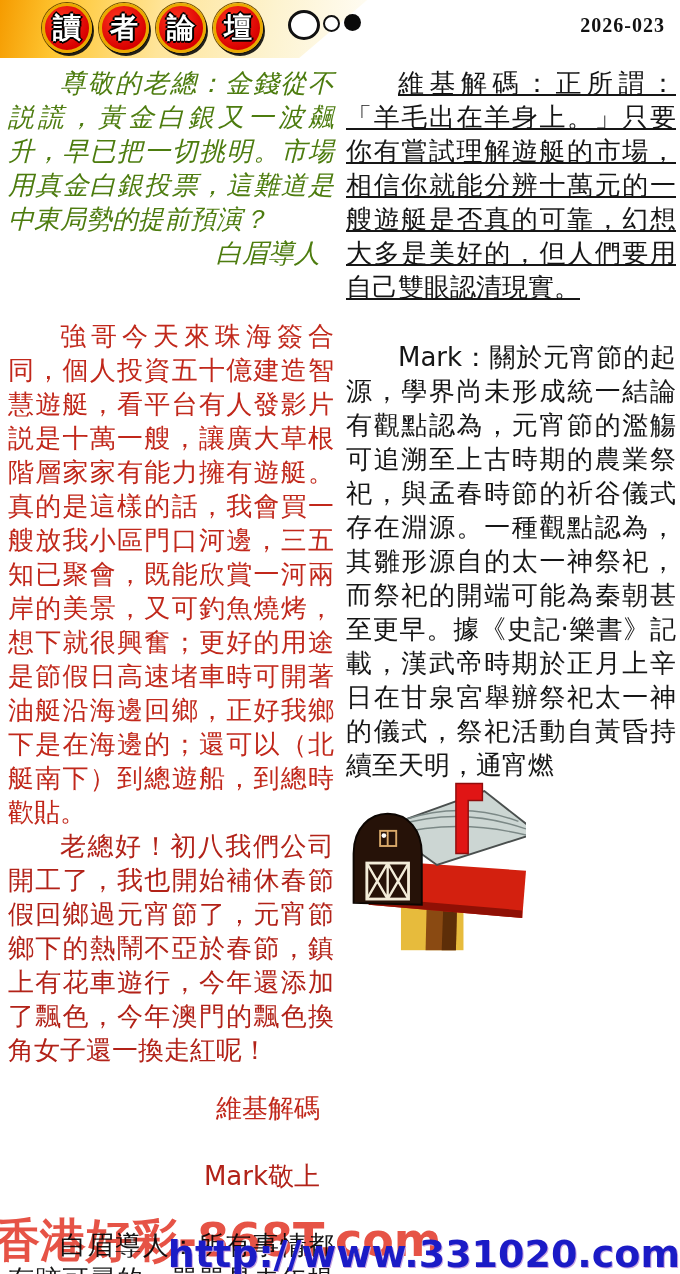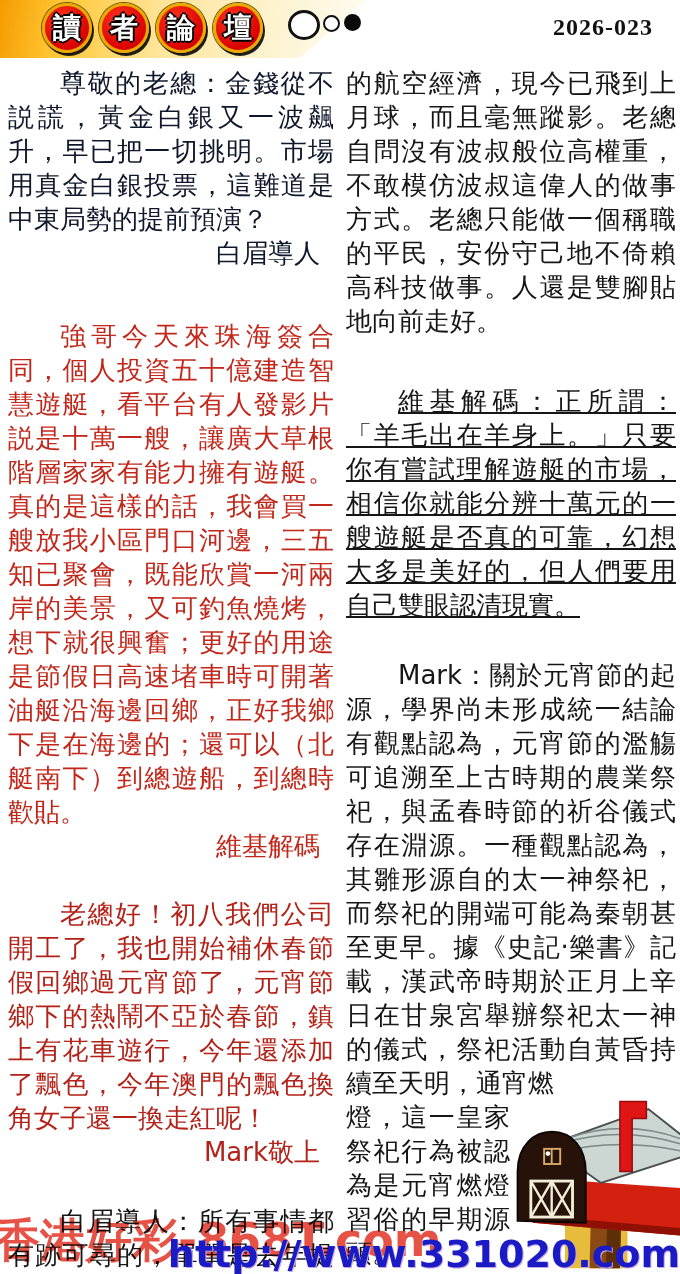--- a/index.html
+++ b/index.html
@@ -27,35 +27,35 @@
   }
   .badge span {
     color:#fff; font-weight:bold; font-size:28px; line-height:1;
     text-shadow:-2px 0 #000, 2px 0 #000, 0 -2px #000, 0 2px #000, -1px -1px #000, 1px 1px #000;
   }
   .deco { position:absolute; top:10px; }
   .deco-c1 { left:288px; width:26px; height:24px; border:3px solid #111; border-radius:50%; background:#fff; }
   .deco-c2 { left:323px; top:15px; width:13px; height:13px; border:2px solid #111; border-radius:50%; background:#fff; }
   .deco-c3 { left:344px; top:14px; width:17px; height:17px; border-radius:50%; background:#0a0a0a; }
   .issue {
-    position:absolute; right:27px; top:14px;
+    position:absolute; right:15px; top:14px;
     font-family:"Liberation Serif","DejaVu Serif",serif;
-    font-weight:bold; font-size:24px; color:#111; letter-spacing:1px;
+    font-weight:bold; font-size:20px; color:#111; letter-spacing:1px;
   }
 
   
   .col { position:absolute; top:66px; font-size:26px; line-height:34px;
          text-align:justify; word-break:break-all; }
   .col-left  { left:8px;   width:326px; }
   .col-right { left:346px; width:330px; }
   .para { margin:0; }
   .indent { text-indent:2em; }
   .sig { text-align:right; padding-right:14px; }
-  .ink-darkred  { color:#0f172a; }
-  .ink-red      { color:#c1281b; }
+  .ink-darkred  { color:#4d7c0f;font-style:italic; }
+  .ink-red      { color:#c1281b;margin-top:24px; }
   .ink-midred   { color:#b22218; }
   .ink-black    { color:#161616; }
   .gap-a { margin-bottom:49px; }
   .gap-b { margin-bottom:34px; }
   .gap-c { margin-bottom:35px; }
   .gap-d { margin-bottom:46px; }
   .gap-e { margin-bottom:36px;text-decoration:underline; }
 
   
   .wrap-row { display:flex; align-items:flex-start; }
@@ -99,34 +99,32 @@
   <div class="deco deco-c2"></div>
   <div class="deco deco-c3"></div>
   <div class="issue">2026-023</div>
 </div>
 
 <div class="col col-left">
   <p class="para indent ink-darkred">尊敬的老總：金錢從不説謊，黃金白銀又一波飆升，早已把一切挑明。市場用真金白銀投票，這難道是中東局勢的提前預演？</p>
   <p class="para sig ink-darkred gap-a">白眉導人</p>
 
   <p class="para indent ink-red">強哥今天來珠海簽合同，個人投資五十億建造智慧遊艇，看平台有人發影片説是十萬一艘，讓廣大草根階層家家有能力擁有遊艇。真的是這樣的話，我會買一艘放我小區門口河邊，三五知已聚會，既能欣賞一河兩岸的美景，又可釣魚燒烤，想下就很興奮；更好的用途是節假日高速堵車時可開著油艇沿海邊回鄉，正好我鄉下是在海邊的；還可以（北艇南下）到總遊船，到總時歡貼。</p>
+  <p class="para indent ink-midred">老總好！初八我們公司開工了，我也開始補休春節假回鄉過元宵節了，元宵節鄉下的熱鬧不亞於春節，鎮上有花車遊行，今年還添加了飄色，今年澳門的飄色換角女子還一換走紅呢！</p>
+
   <p class="para sig ink-red gap-b">維基解碼</p>
-
-  <p class="para indent ink-midred">老總好！初八我們公司開工了，我也開始補休春節假回鄉過元宵節了，元宵節鄉下的熱鬧不亞於春節，鎮上有花車遊行，今年還添加了飄色，今年澳門的飄色換角女子還一換走紅呢！</p>
   <p class="para sig ink-midred gap-c">Mark敬上</p>
 
   <p class="para indent ink-black">白眉導人：所有事情都有跡可尋的，單單是去年提倡</p>
 </div>
 
 <div class="col col-right ink-black">
-  <p class="para gap-d">的航空經濟，現今已飛到上月球，而且毫無蹤影。老總自問沒有波叔般位高權重，不敢模仿波叔這偉人的做事方式。老總只能做一個稱職的平民，安份守己地不倚賴高科技做事。人還是雙腳貼地向前走好。</p>
   <p class="para indent gap-e">維基解碼：正所謂：「羊毛出在羊身上。」只要你有嘗試理解遊艇的市場，相信你就能分辨十萬元的一艘遊艇是否真的可靠，幻想大多是美好的，但人們要用自己雙眼認清現實。</p>
   <p class="para indent">Mark：關於元宵節的起源，學界尚未形成統一結論有觀點認為，元宵節的濫觴可追溯至上古時期的農業祭祀，與孟春時節的祈谷儀式存在淵源。一種觀點認為，其雛形源自的太一神祭祀，而祭祀的開端可能為秦朝甚至更早。據《史記·樂書》記載，漢武帝時期於正月上辛日在甘泉宮舉辦祭祀太一神的儀式，祭祀活動自黃昏持續至天明，通宵燃</p>
   <div class="wrap-row">
-    <div class="wrap-text">燈，這一皇家祭祀行為被認為是元宵燃燈習俗的早期源頭。</div>
     <div class="mailbox-holder">
       <svg width="180" height="176" viewBox="0 0 190 182">
 
         <rect x="58" y="124" width="66" height="58" fill="#e7bb3c"></rect>
 
         <polygon points="86,100 118,100 116,182 84,182" fill="#8a4a12"></polygon>
         <polygon points="104,100 118,100 116,182 101,182" fill="#5d2e08"></polygon>
 
         <polygon points="16,86 190,98 186,148 24,134" fill="#d3200f"></polygon>
         <polygon points="24,126 186,140 186,148 24,134" fill="#8f1005"></polygon>

